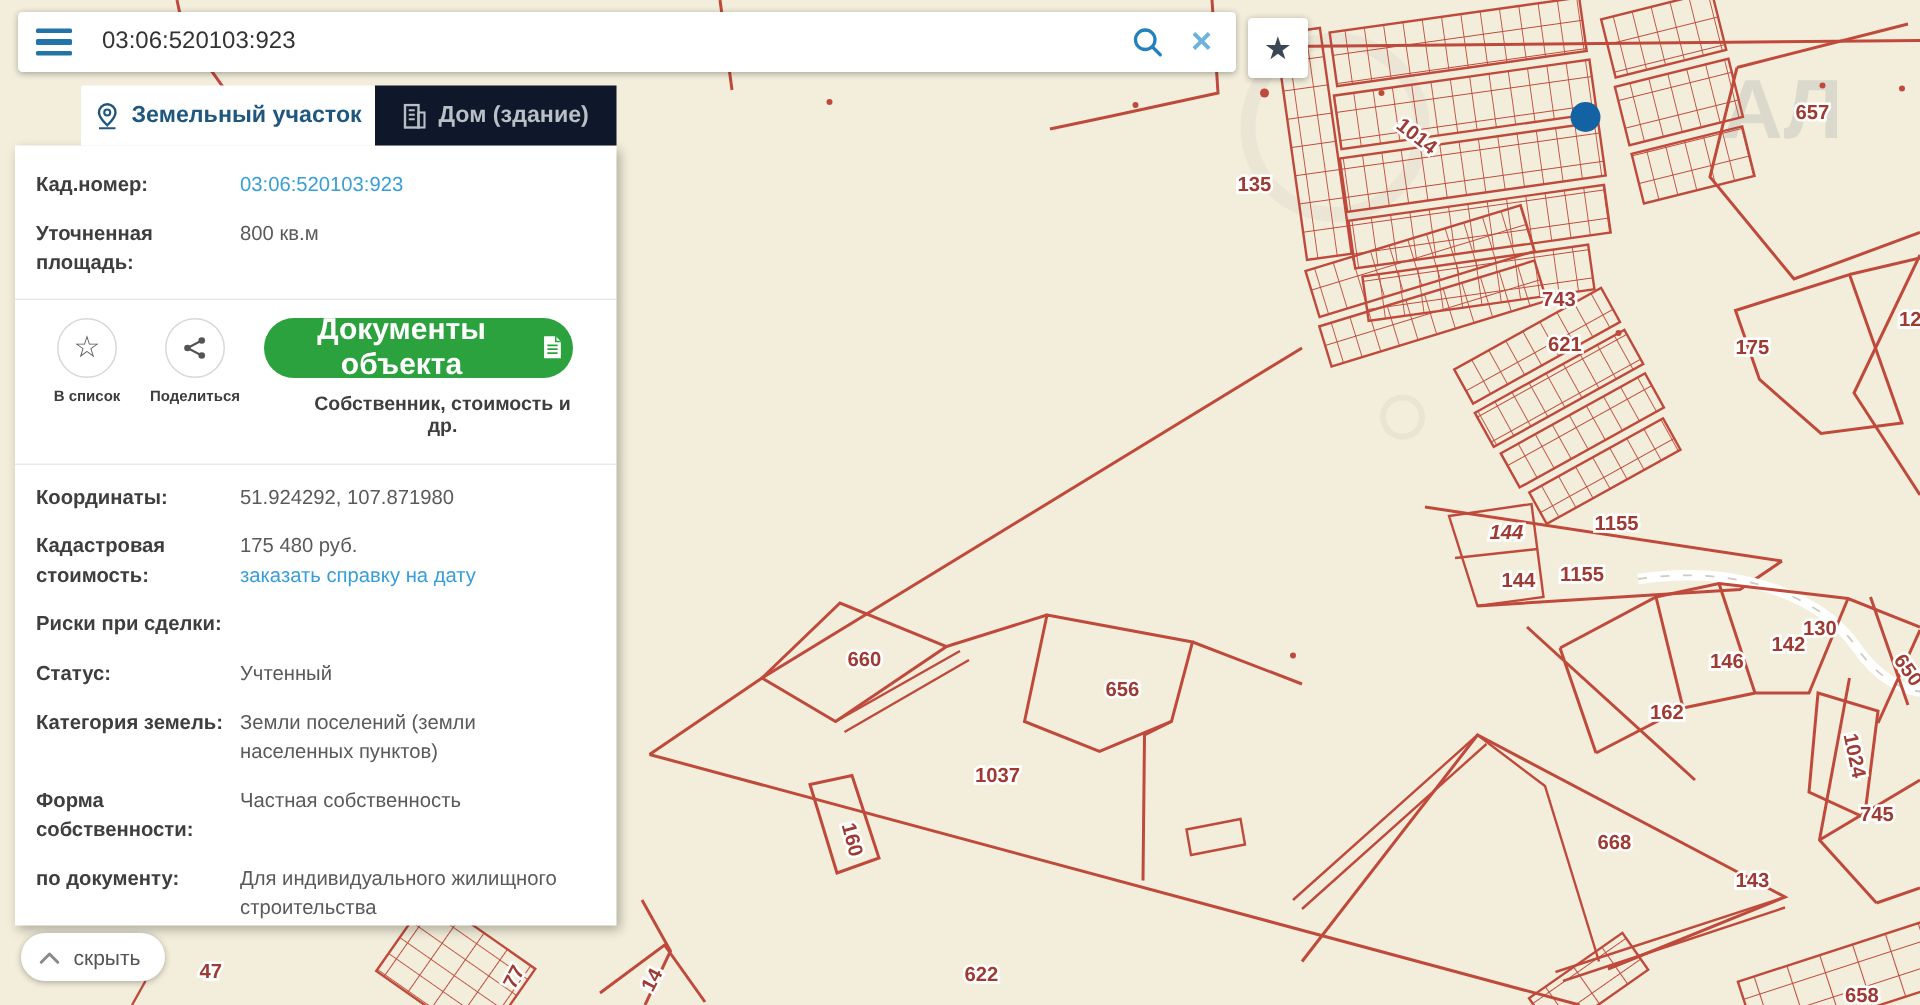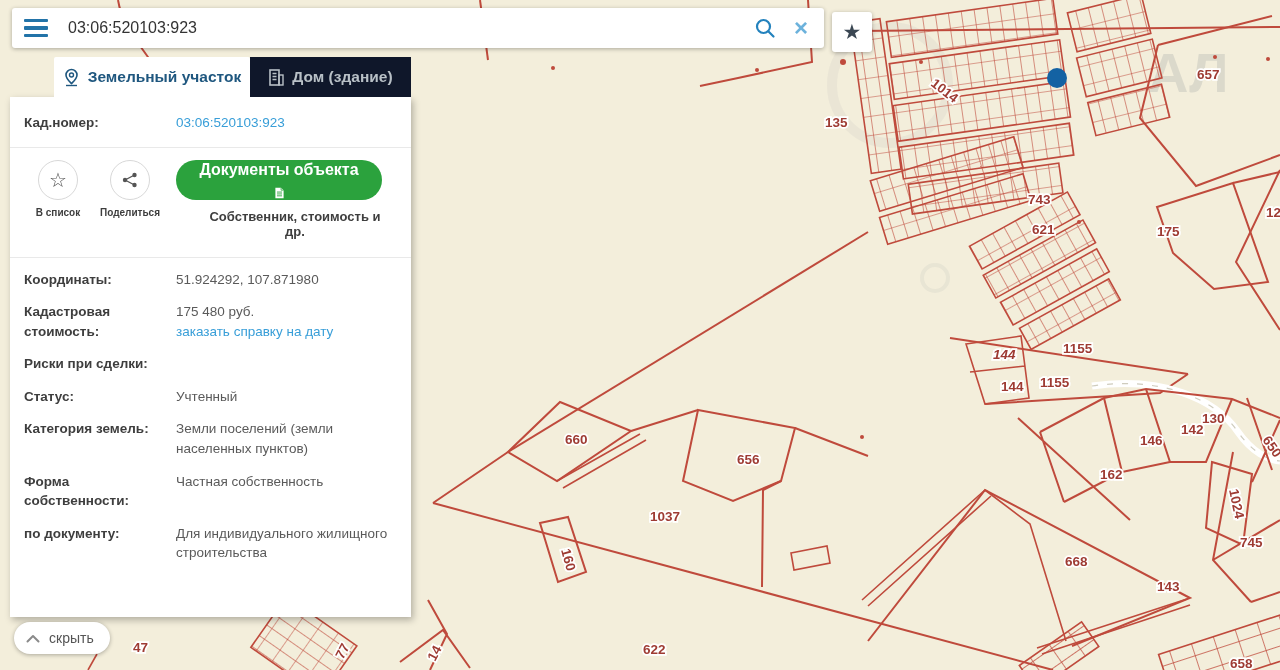--- a/index.html
+++ b/index.html
@@ -33,33 +33,33 @@
     color:#3b4753;font-size:21px;z-index:3;cursor:pointer;}
 
   
   .panel{position:absolute;left:10px;top:57px;width:401px;z-index:2;}
   .tabs{display:flex;height:40px;margin-left:44px;}
   .tab{display:flex;align-items:center;justify-content:center;gap:8px;font-size:15.5px;font-weight:bold;cursor:pointer;}
   .tab.active{width:220px;background:#fff;color:#1f577f;border-radius:2px 2px 0 0;}
   .tab.inactive{width:181px;background:#0f172a;color:#b8c0c6;}
   .pbody{background:#fff;height:520px;padding-top:16px;box-shadow:2px 3px 7px rgba(0,0,0,.28);overflow:hidden;}
   .row{display:flex;padding:0 14px;margin-bottom:13px;}
-  .lbl{flex:none;width:152px;font-size:13.5px;font-weight:bold;color:#3e3e3e;line-height:1.45;}
+  .lbl{flex:none;width:136px;font-size:13.5px;font-weight:bold;color:#3e3e3e;line-height:1.45;}
   .val{width:222px;font-size:13.5px;color:#5a5a5a;line-height:1.45;}
   .lnk{color:#389ed8;cursor:pointer;}
   .hr{border-top:1px solid #e9e9e9;margin:14px 0 12px;}
   .actions{display:flex;padding:0 12px 4px;align-items:flex-start;}
   .abtn{width:72px;text-align:center;cursor:pointer;}
   .circle{width:40px;height:40px;margin:0 auto;border:1px solid #d8d8d8;border-radius:50%;
     display:flex;align-items:center;justify-content:center;color:#555;font-size:20px;background:#fff;}
   .albl{font-size:10px;color:#3e3e3e;font-weight:bold;margin-top:7px;}
   .docwrap{margin-left:8px;width:210px;text-align:center;}
   .docbtn{width:206px;height:40px;margin:0 auto;background:#2ba23d;border:none;border-radius:21px;color:#fff;
-    font-family:"Liberation Sans",sans-serif;font-size:16px;font-weight:bold;cursor:pointer;
-    display:flex;align-items:center;justify-content:space-between;gap:8px;flex-direction:column;}
+    font-family:"Liberation Sans",sans-serif;font-size:20px;font-weight:bold;cursor:pointer;
+    display:flex;align-items:center;justify-content:flex-end;gap:8px;}
   .docsub{font-size:13px;font-weight:bold;color:#3e3e3e;margin-top:9px;margin-left:32px;}
 
   
   .hidepill{position:absolute;left:14px;top:622px;height:32px;padding:0 16px 0 12px;background:#fff;
     border-radius:16px;box-shadow:0 1px 4px rgba(0,0,0,.3);display:flex;align-items:center;gap:9px;
     font-size:14px;color:#555;z-index:2;cursor:pointer;}
 </style>
 </head>
 <body>
 
@@ -235,20 +235,24 @@
         </svg>
         <span>Дом (здание)</span>
       </div>
     </div>
 
     <div class="pbody">
       <div class="row">
         <div class="lbl">Кад.номер:</div>
         <div class="val"><span class="lnk">03:06:520103:923</span></div>
       </div>
+      <div class="row" style="margin-bottom:0;">
+        <div class="lbl">Уточненная площадь:</div>
+        <div class="val">800 кв.м</div>
+      </div>
 
       <div class="hr"></div>
 
       <div class="actions">
         <div class="abtn">
           <div class="circle">
               <span>☆</span>
             </div>
           <div class="albl">В список</div>
         </div>

